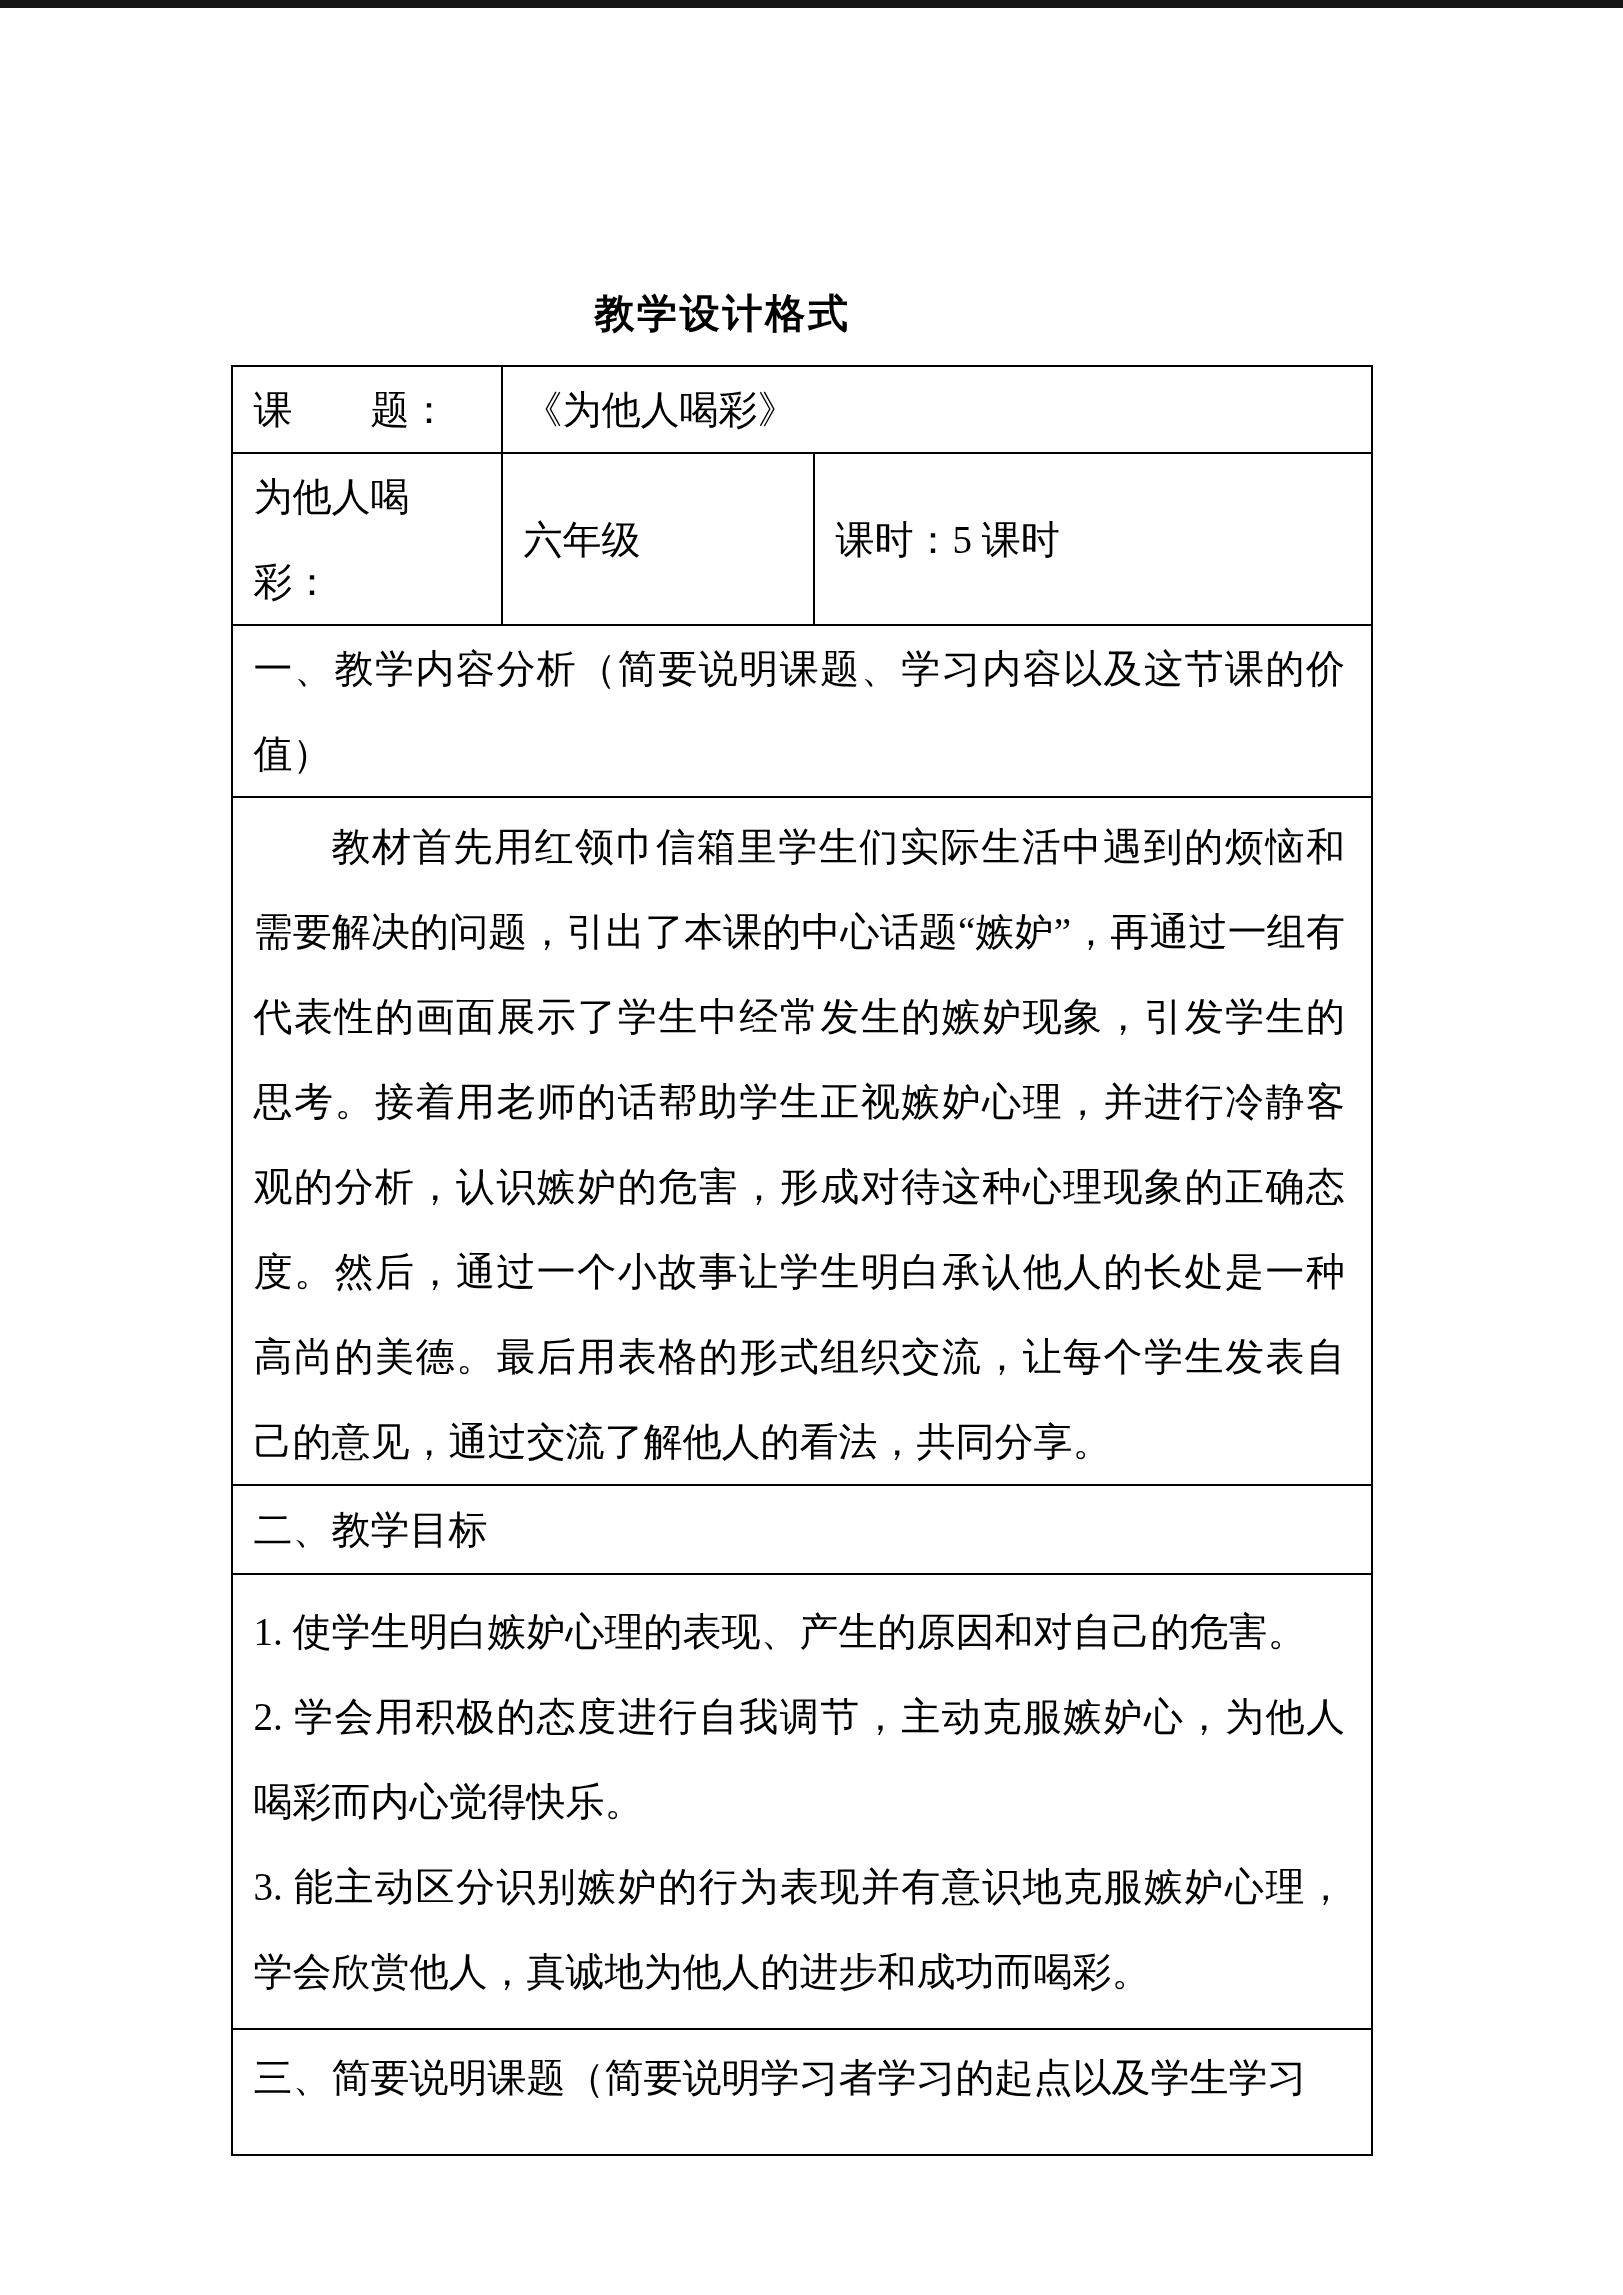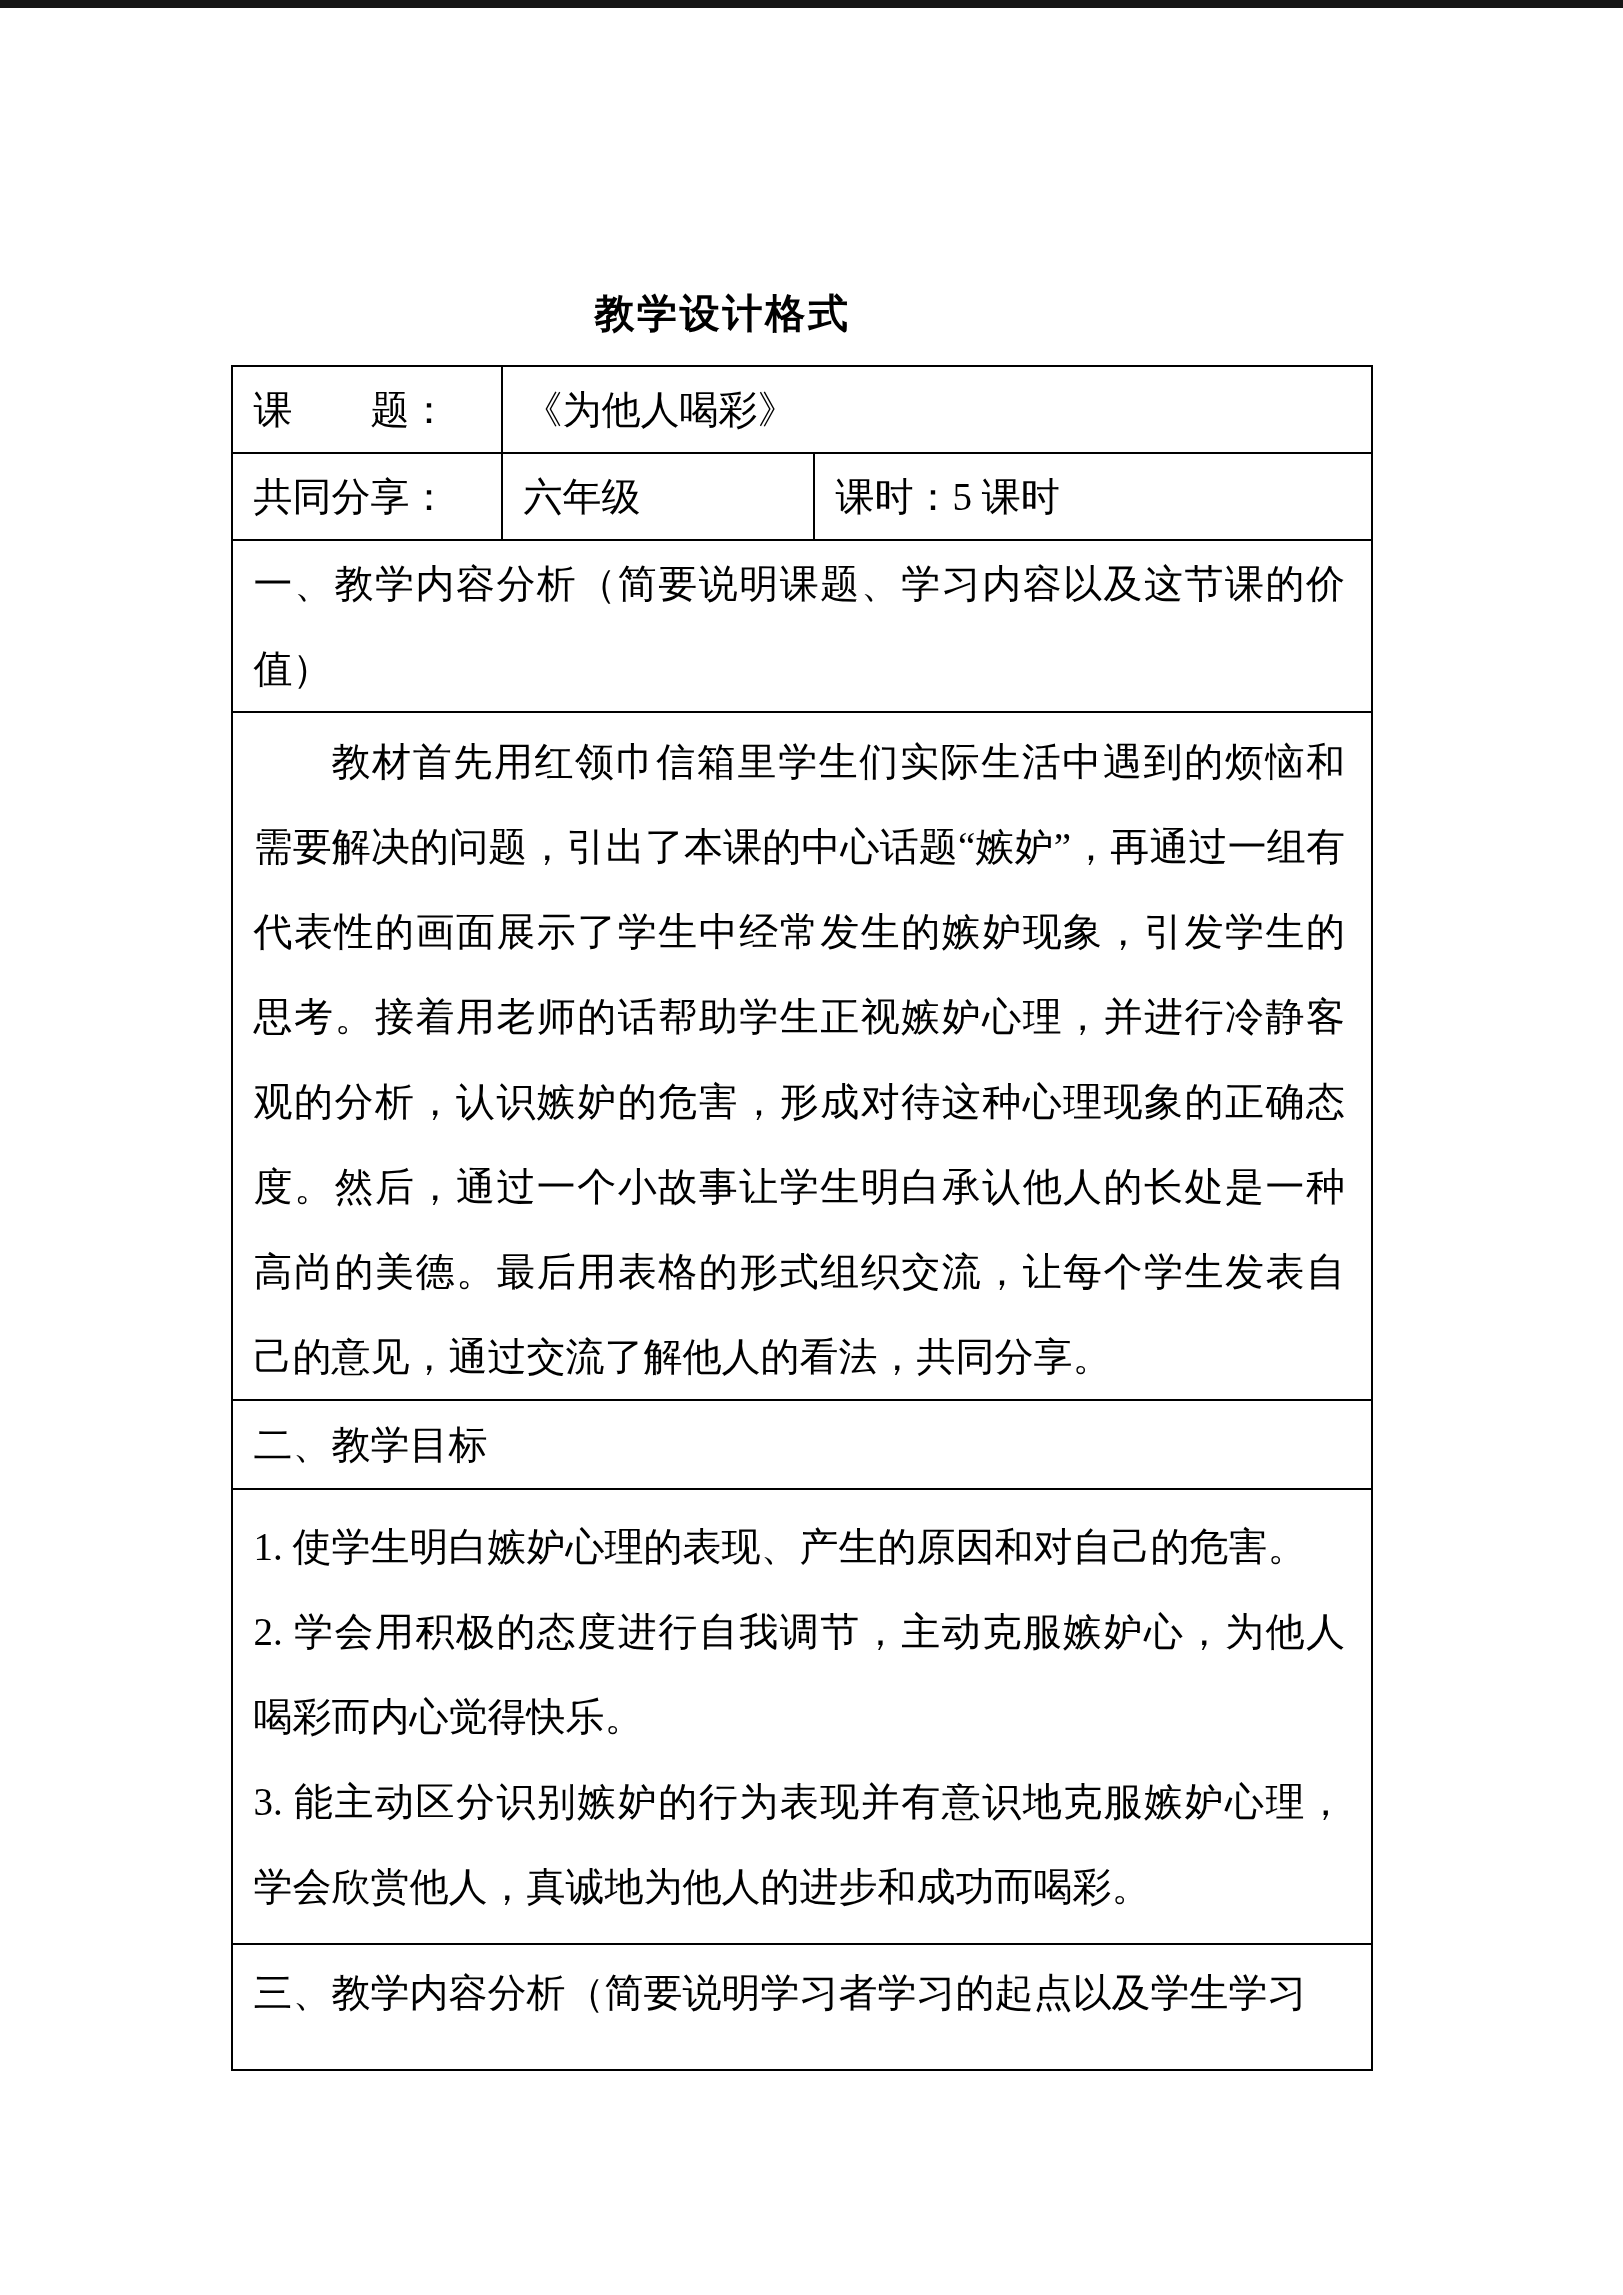--- a/index.html
+++ b/index.html
@@ -100,21 +100,21 @@
         <td>
           <span class="cell-text">课　　题：</span>
         </td>
         <td colspan="2">
           <span class="cell-text">《为他人喝彩》</span>
         </td>
       </tr>
 
       <tr class="r-aud">
         <td>
-          <span class="cell-text">共同分享：</span>
+          <span class="cell-text">为他人喝彩：</span>
         </td>
         <td>
           <span class="cell-text">六年级</span>
         </td>
         <td>
           <span class="cell-text">课时：5 课时</span>
         </td>
       </tr>
 
       <tr class="r-s1head">
@@ -138,20 +138,20 @@
       <tr class="r-goals">
         <td colspan="3">
           <p class="goal">1. 使学生明白嫉妒心理的表现、产生的原因和对自己的危害。</p>
           <p class="goal">2. 学会用积极的态度进行自我调节，主动克服嫉妒心，为他人喝彩而内心觉得快乐。</p>
           <p class="goal">3. 能主动区分识别嫉妒的行为表现并有意识地克服嫉妒心理，学会欣赏他人，真诚地为他人的进步和成功而喝彩。</p>
         </td>
       </tr>
 
       <tr class="r-s3head">
         <td colspan="3">
-          <p class="para just">三、教学内容分析（简要说明学习者学习的起点以及学生学习</p>
+          <p class="para just">三、简要说明课题（简要说明学习者学习的起点以及学生学习</p>
         </td>
       </tr>
     </tbody>
   </table>
 
 </div>
 
 
 </body></html>

